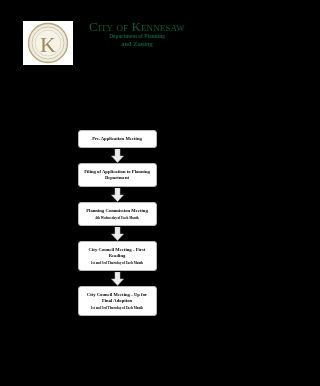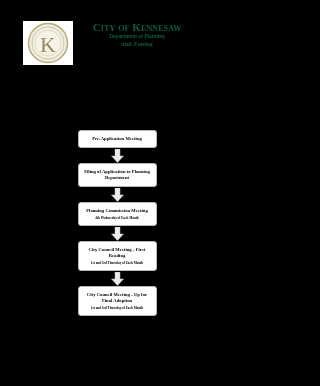--- a/index.html
+++ b/index.html
@@ -38,22 +38,22 @@
 
   .org-block {
     position: absolute;
     left: 84px;
     top: 22px;
     width: 106px;
     text-align: center;
     color: #0d5c3f;
   }
   .org-name {
-    font-size: 11px;
-    font-weight: bold;
+    font-size: 13px;
+    font-weight: normal;
     letter-spacing: 0.1px;
     line-height: 10px;
     font-variant: small-caps;
     white-space: nowrap;
   }
   .org-sub {
     font-size: 5.4px;
     font-weight: bold;
     line-height: 6.2px;
     margin-top: 1px;

